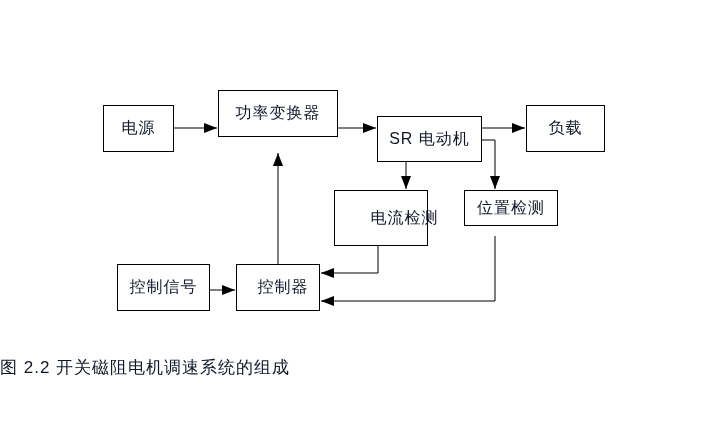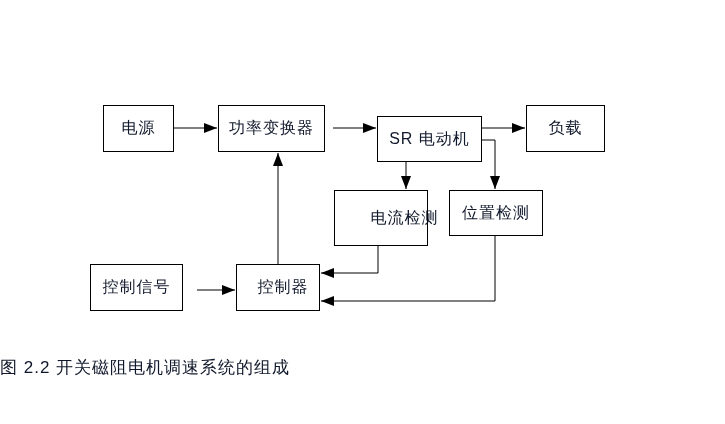--- a/index.html
+++ b/index.html
@@ -24,26 +24,26 @@
     display: flex;
     align-items: center;
     justify-content: center;
     font-size: 16px;
     letter-spacing: 1px;
     white-space: nowrap;
     z-index: 2;
   }
   
   .b-power-supply      { left: 103px; top: 105px; width: 71px;  height: 47px; }
-  .b-power-converter   { left: 218px; top: 105px; width: 107px; height: 47px; }
+  .b-power-converter   { left: 218px; top: 90px; width: 120px; height: 47px; }
   .b-sr-motor          { left: 377px; top: 116px; width: 105px; height: 46px; }
   .b-load              { left: 526px; top: 105px; width: 79px;  height: 47px; }
   .b-current-detection { left: 334px; top: 190px; width: 94px;  height: 56px; padding-left: 47px; }
-  .b-position-detection{ left: 449px; top: 190px; width: 94px;  height: 46px; }
-  .b-control-signal    { left: 90px; top: 264px; width: 93px;  height: 47px; }
+  .b-position-detection{ left: 464px; top: 190px; width: 94px;  height: 36px; }
+  .b-control-signal    { left: 117px; top: 264px; width: 93px;  height: 47px; }
   .b-controller        { left: 236px; top: 264px; width: 84px;  height: 47px; padding-left: 10px; }
 
   .edges {
     position: absolute;
     left: 0;
     top: 0;
     z-index: 1;
   }
   .edges line, .edges polyline {
     stroke: #000000;

